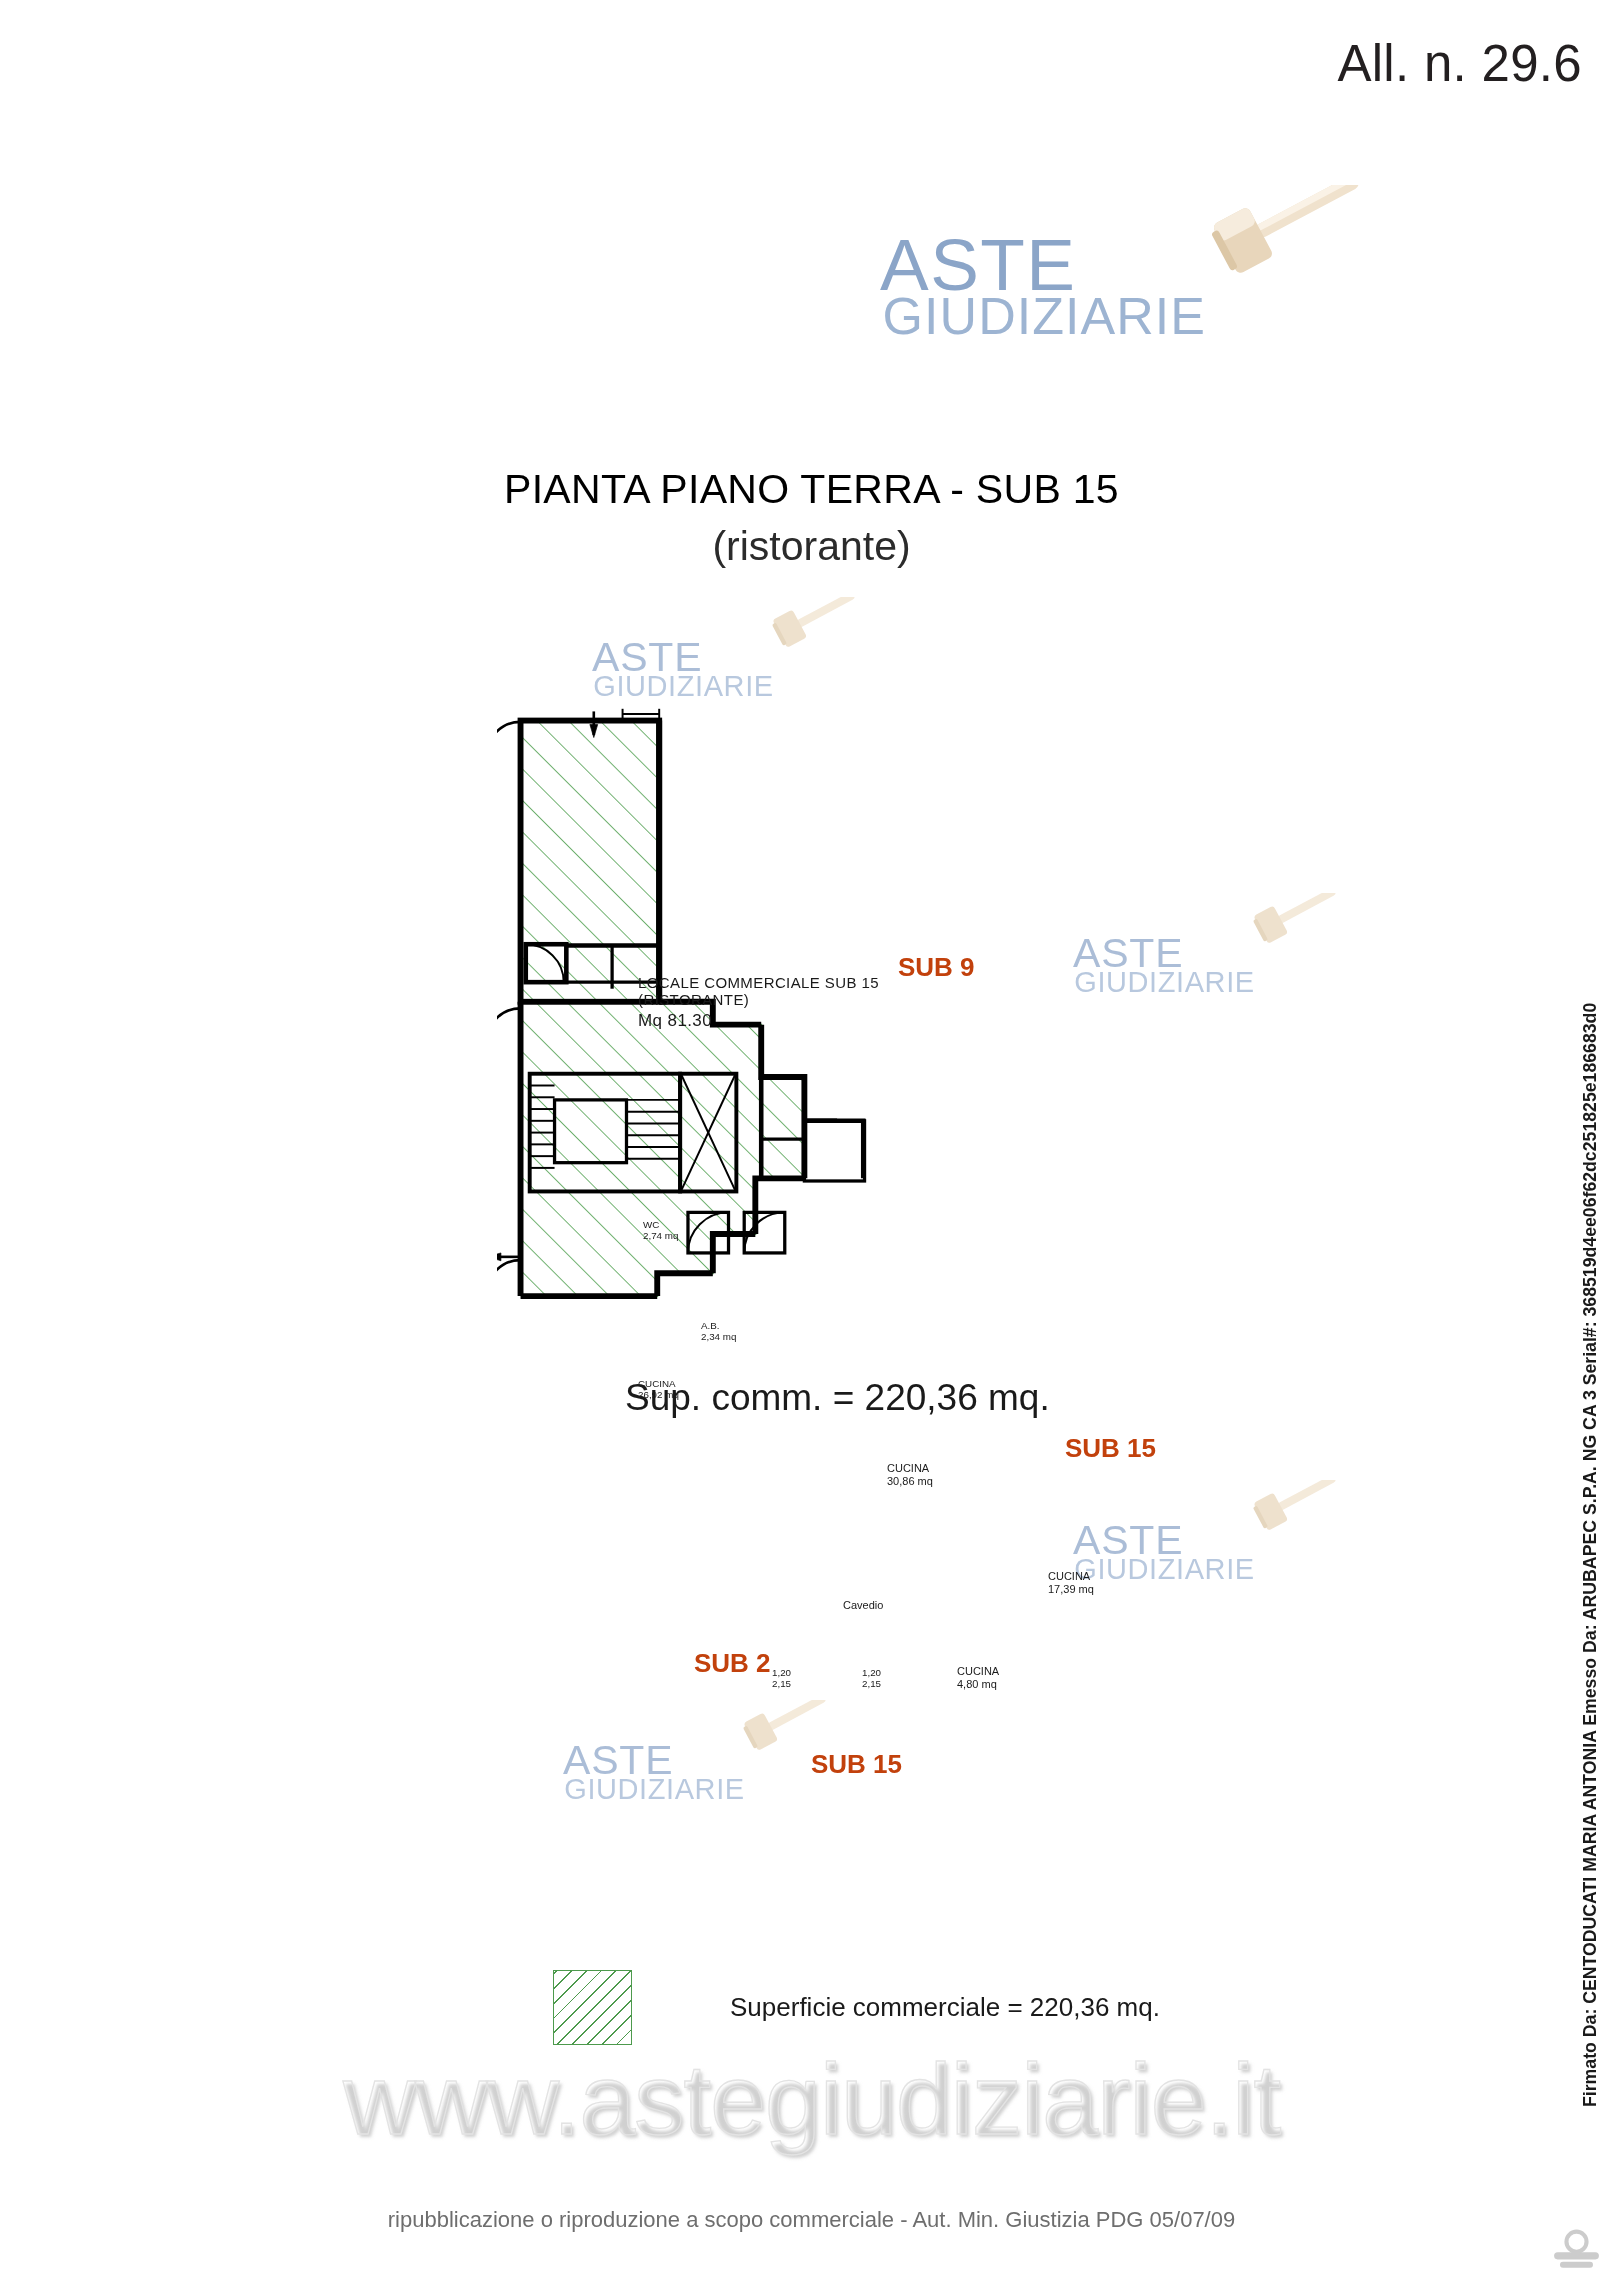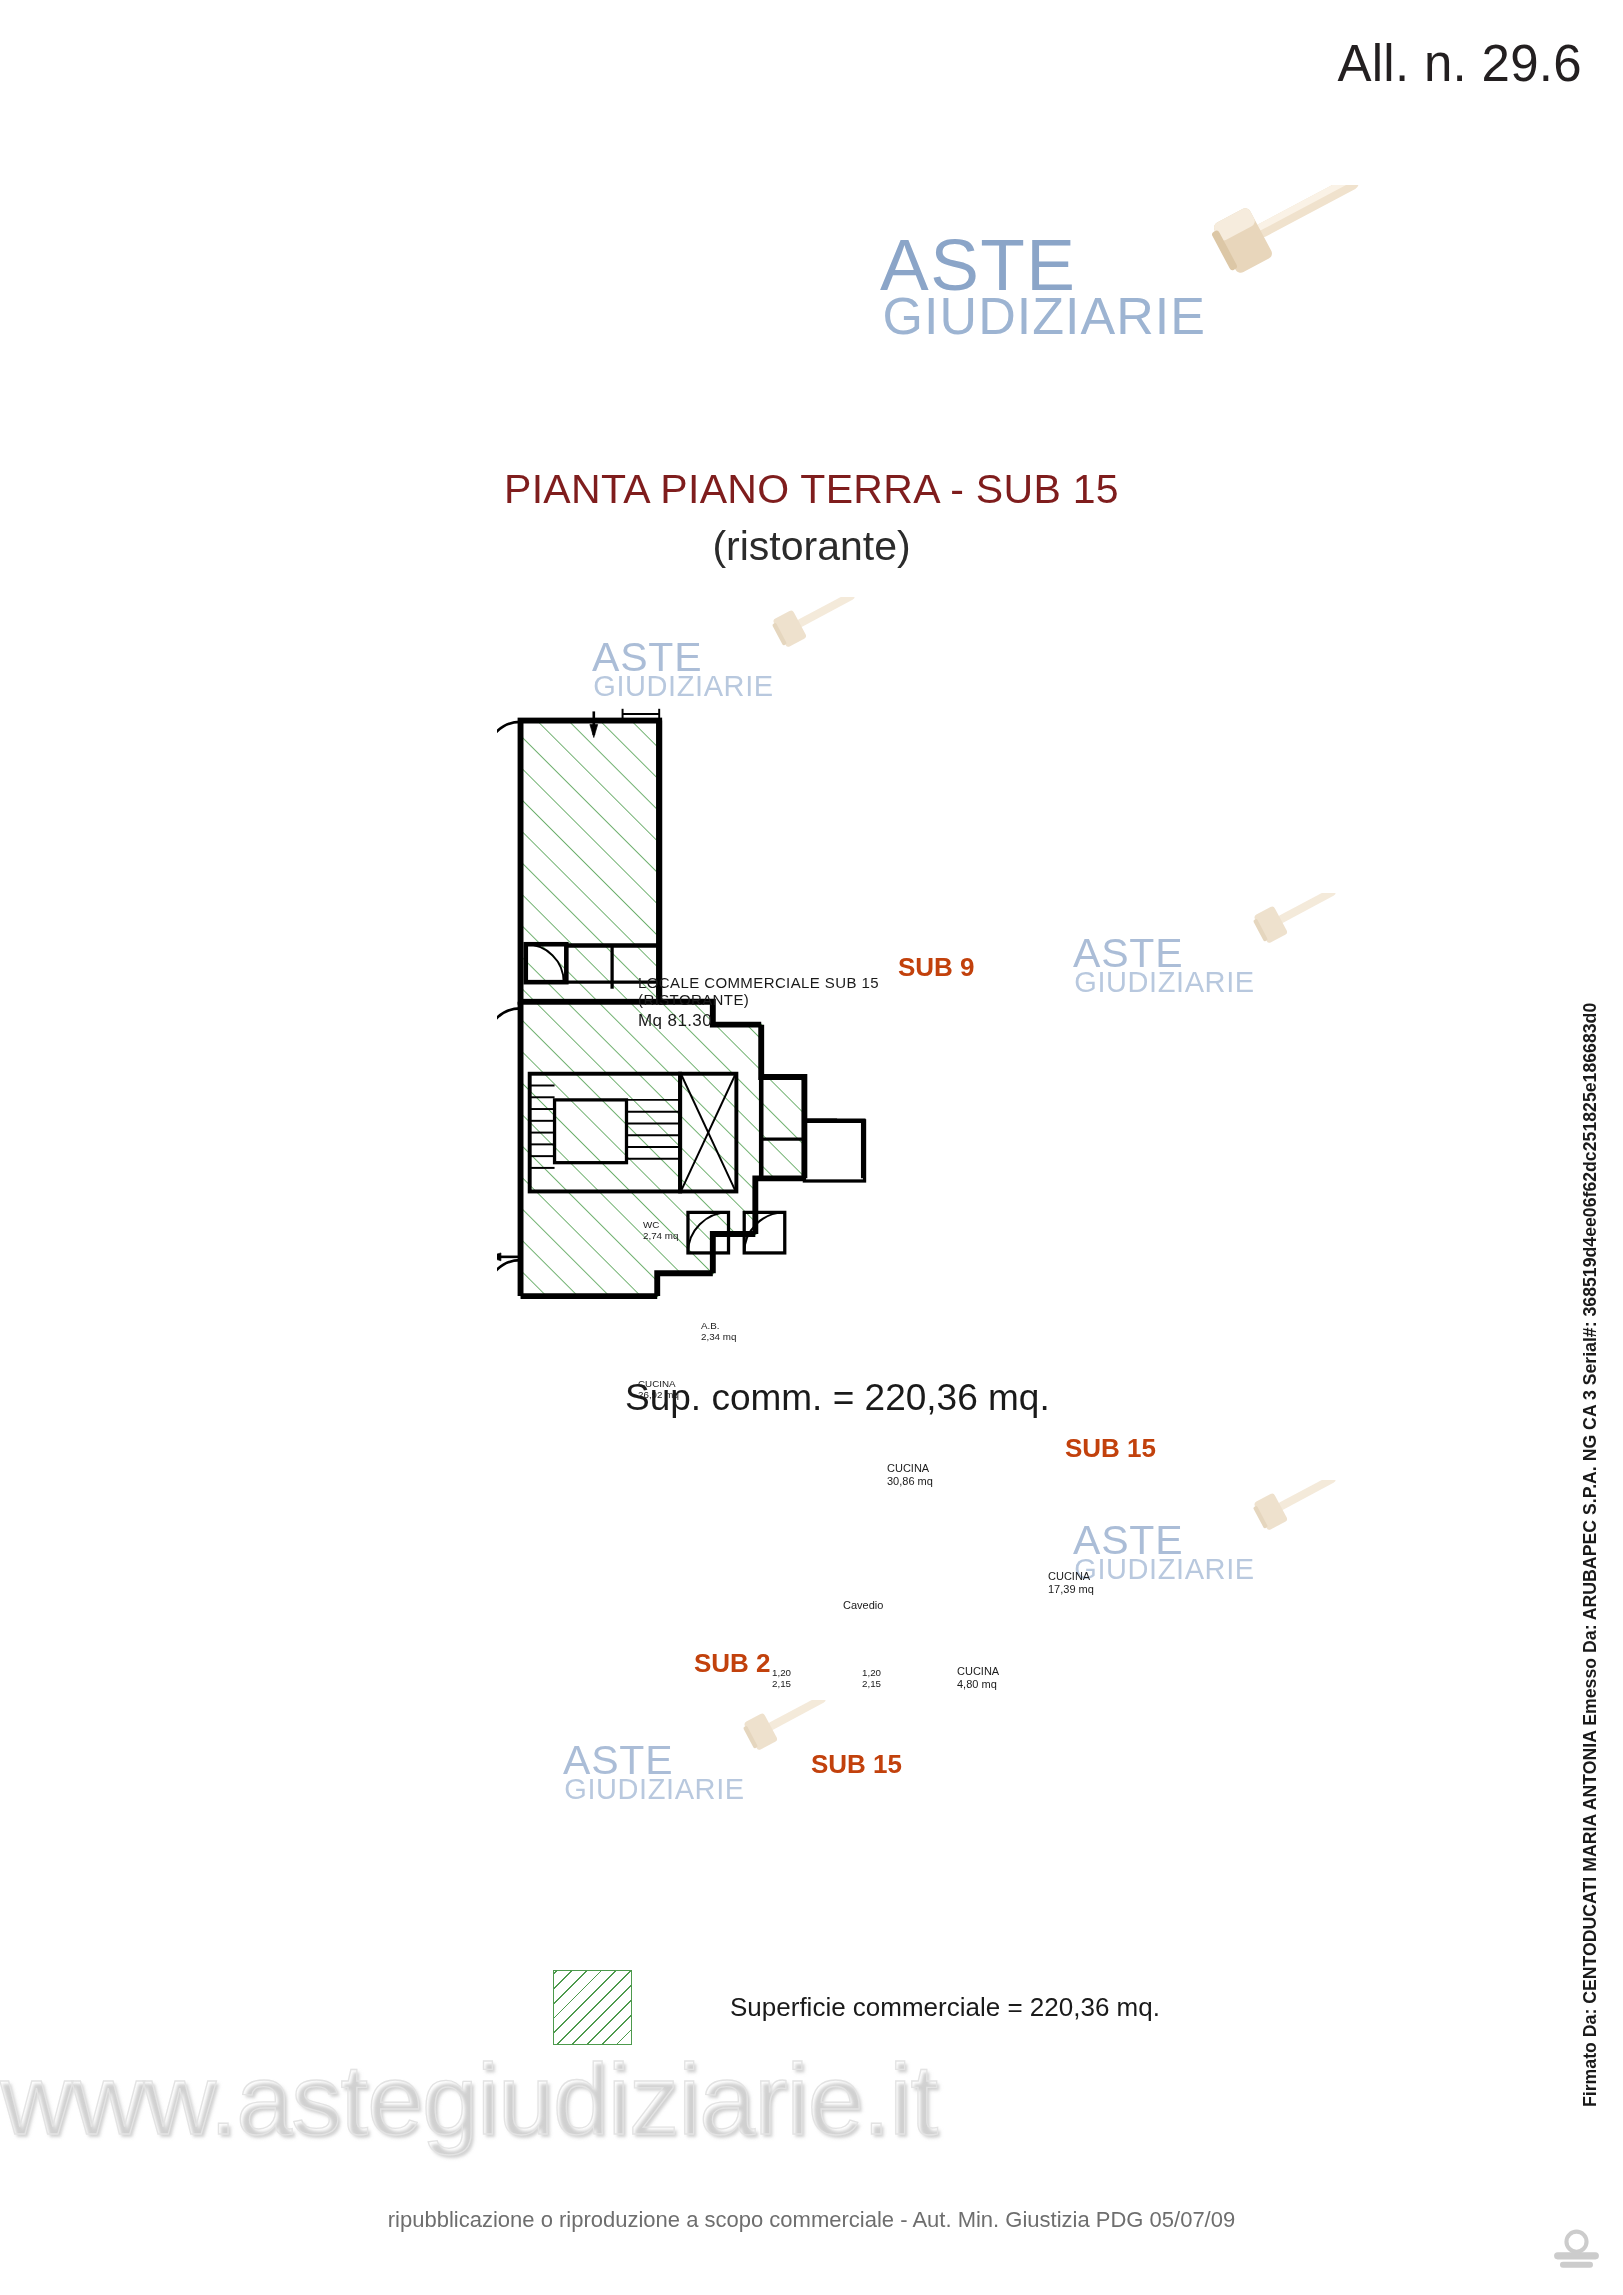--- a/index.html
+++ b/index.html
@@ -76,21 +76,21 @@
   #logo-wm4 .ag-bot { font-size: 29px; margin-top: -5.2px; margin-left: 1.3px; }
 
   
   #plan-title {
     position: absolute;
     top: 466px;
     left: 0;
     width: 1623px;
     text-align: center;
     font-size: 41px;
-    color: #7f1d1d;
+    color: #000000;
     letter-spacing: 0.3px;
   }
   #plan-subtitle {
     position: absolute;
     top: 523px;
     left: 0;
     width: 1623px;
     text-align: center;
     font-size: 41px;
     color: #2b2b2b;
@@ -152,21 +152,21 @@
     color: #1a1a1a;
     white-space: nowrap;
   }
 
   
   #watermark {
     position: absolute;
     top: 2042px;
     left: 0;
     width: 1623px;
-    text-align: left;
+    text-align: center;
     font-size: 101px;
     color: rgba(255,255,255,0.0);
     -webkit-text-stroke: 1.3px #e3e3e3;
     text-shadow: 2.6px 2.6px 3.3px rgba(170,170,170,0.55);
     letter-spacing: -1.3px;
     pointer-events: none;
     user-select: none;
     white-space: nowrap;
   }
 

